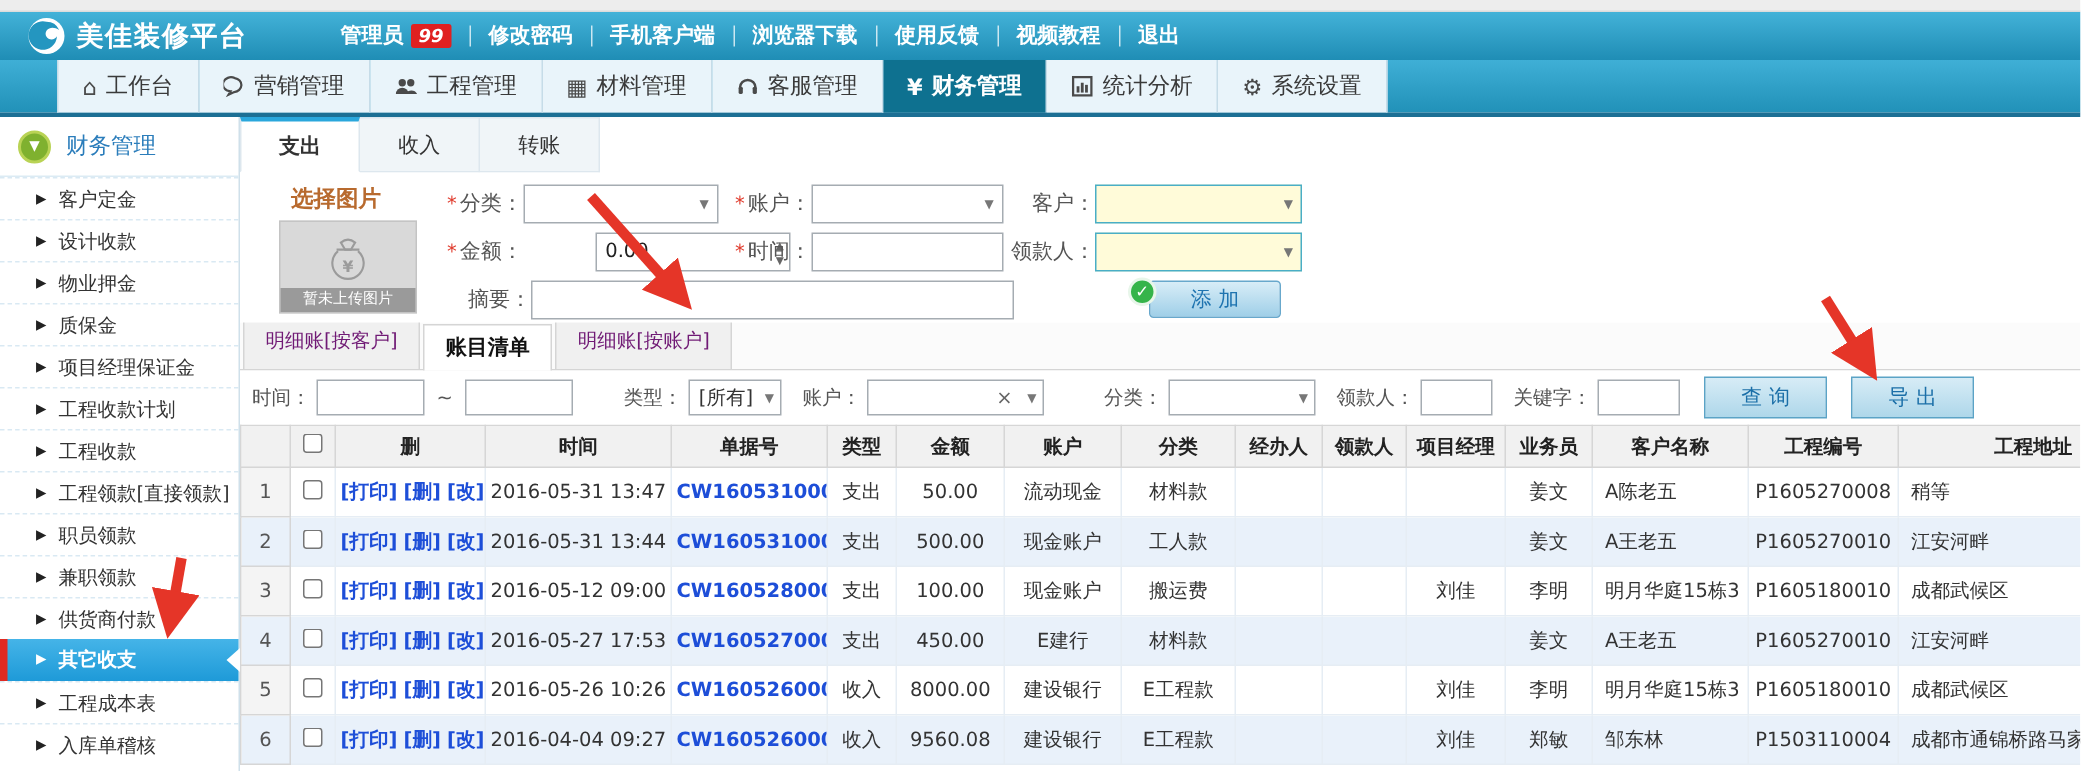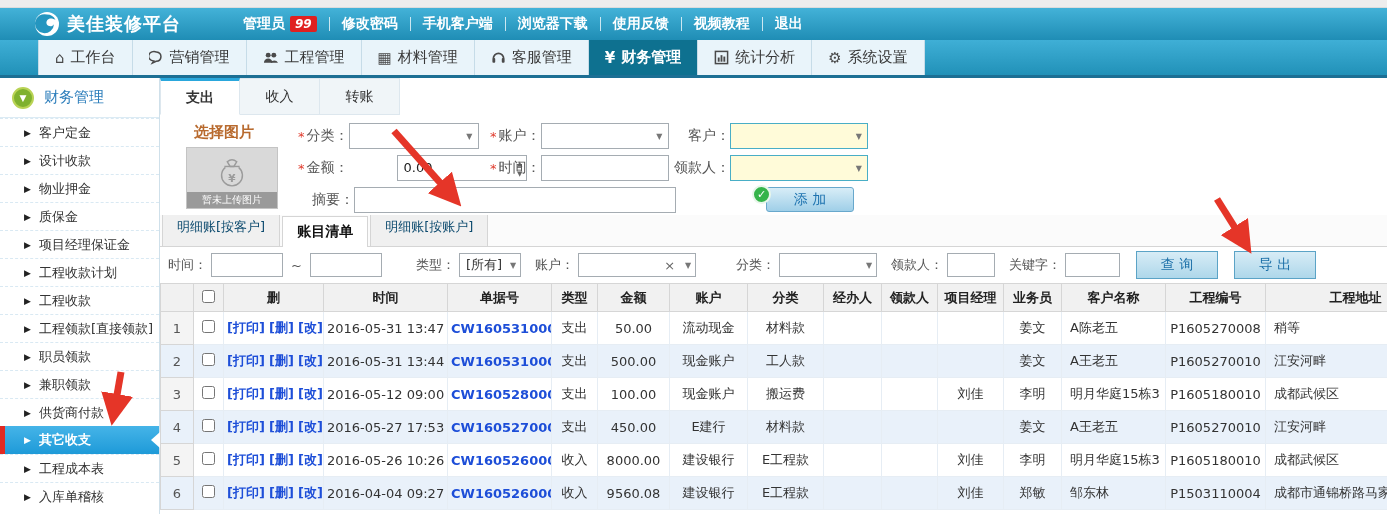--- a/index.html
+++ b/index.html
@@ -5,21 +5,21 @@
   * { box-sizing: border-box; margin: 0; padding: 0; }
   html,body { width:1387px; height:514px; overflow:hidden; background:#fff;
     font-family:"DejaVu Sans","Liberation Sans",sans-serif; font-size:13px; color:#333; }
   .page { position:relative; width:1387px; height:514px; overflow:hidden; }
 
   
   .topstrip { height:8px; background:#ededed; border-bottom:1px solid #dcdcdc; }
 
   
   .topbar { position:relative; height:32px; background:linear-gradient(#43b2d8,#1f8db5);
-    display:flex; color:#fff;padding-left:16px; }
+    display:flex; color:#fff; }
   .logo { display:flex; align-items:center; gap:7px; padding-left:18px; width:215px; }
   .logo-text { font-size:18px; font-weight:bold; letter-spacing:1px; }
   .topmenu { display:flex; align-items:center; font-size:14px; font-weight:bold; }
   .topmenu .mitem { padding:0 12px; cursor:pointer; display:flex; align-items:center; gap:5px; }
   .topmenu .msep { width:1px; height:14px; background:rgba(255,255,255,.75); }
   .badge { background:#e02020; color:#fff; font-size:12px; font-weight:bold;
     padding:1px 5px; border-radius:2px; line-height:14px;font-style:italic; }
   .version { position:absolute; right:0; top:5px; background:rgba(255,255,255,.22);
     color:#fff; font-size:13px; padding:4px 14px 4px 16px; border-radius:13px 0 0 13px; }
 
@@ -80,21 +80,21 @@
   .spin span { font-size:7px; color:#666; }
   .addwrap { position:absolute; left:592px; top:72px; display:flex; align-items:center; }
   .check-ic { width:19px; height:19px; border-radius:50%; background:#35b44a; border:2px solid #e8f6ea;
     color:#fff; font-size:11px; display:flex; align-items:center; justify-content:center; z-index:2; margin-right:-5px; margin-top:-10px; }
   .btn-add { width:88px; height:25px; background:linear-gradient(#d8edf7,#9fcfe8); border:1px solid #68a8cc;
     border-radius:3px; color:#1f74b0; font-size:14px; cursor:pointer; font-family:inherit; }
 
   
   .subtabs { display:flex; align-items:flex-end; height:32px; background:#fbfbfb; border-bottom:1px solid #d5d5d5; padding-left:2px; }
   .subtab { height:40px; padding:0 14px; display:flex; align-items:center; background:#f0f0f0;
-    border:1px solid #d5d5d5; border-bottom:none; margin-right:2px; color:#0c4a6e; font-size:13px; cursor:pointer; }
+    border:1px solid #d5d5d5; border-bottom:none; margin-right:2px; color:#701a75; font-size:13px; cursor:pointer; }
   .subtab.active { height:31px; background:#fff; font-weight:bold; color:#111; font-size:14px; margin-bottom:-1px; }
 
   
   .filters { display:flex; align-items:center; height:36px; padding-left:8px; background:#fff; white-space:nowrap; }
   .flt-label { color:#555; margin-left:14px; }
   .flt-input { height:24px; border:1px solid #a5acb2; background:#fff; margin-left:4px; padding:3px 5px; font-size:13px; cursor:text; }
   .tilde { margin:0 4px 0 8px; color:#555; }
   .flt-sel { position:relative; height:24px; border:1px solid #a5acb2; background:#fff; margin-left:4px;
     display:flex; align-items:center; padding:0 18px 0 6px; cursor:pointer; color:#333; }
   .flt-sel .caret { position:absolute; right:4px; font-size:8px; color:#777; }

